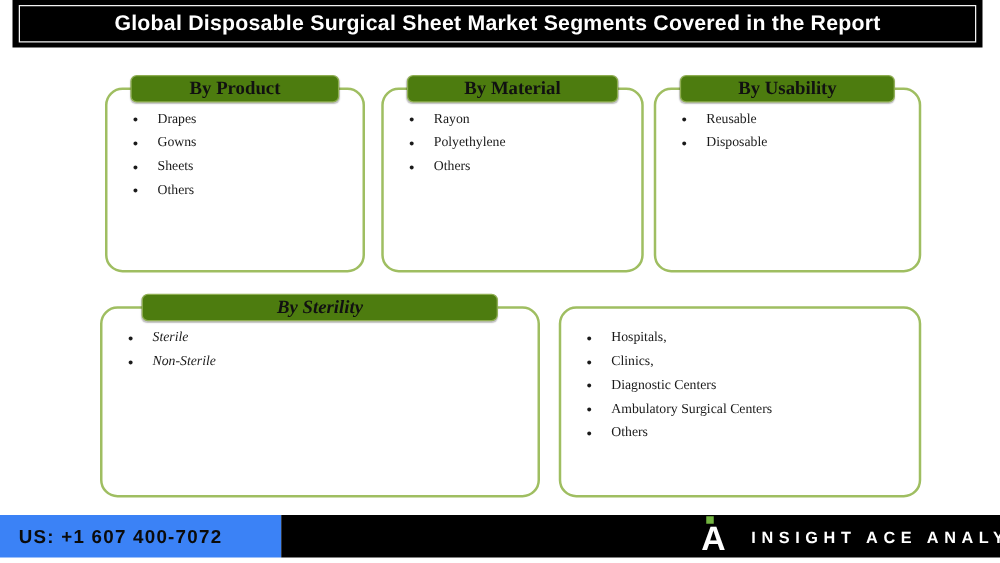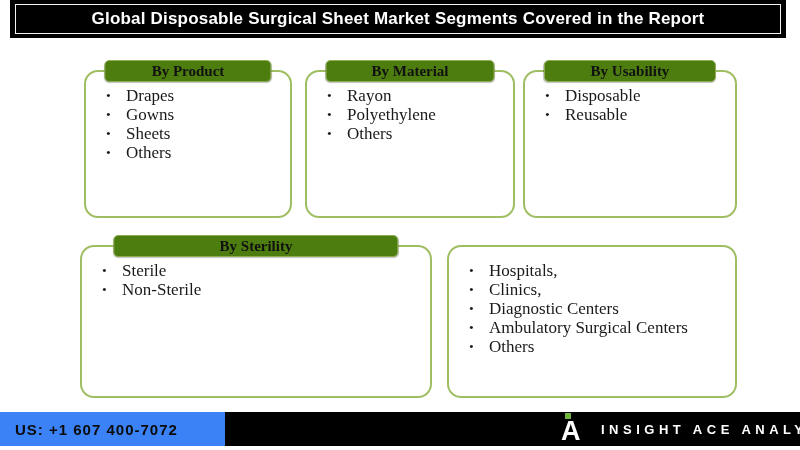--- a/index.html
+++ b/index.html
@@ -36,31 +36,31 @@
     box-shadow:0 1px 1px rgba(0,0,0,0.25);
     display:flex; align-items:center; justify-content:center;
   }
   .seg-header span {
     font-weight:bold; font-size:15px; color:#111111;
     font-family:"Liberation Serif", serif; line-height:1;
   }
   .seg-list { list-style:none; padding:14px 10px 0 14px; }
   .seg-list li {
     position:relative; padding-left:26px;
-    font-size:17px; line-height:19px; color:#1a1a1a;
+    font-size:11px; line-height:19px; color:#1a1a1a;
   }
   .seg-list li::before {
     content:"\2022"; position:absolute; left:6px; top:0;
     font-size:13.5px; color:#1a1a1a;
   }
 
   #box-product   { left:84px;  top:70px;  width:208px; height:148px; }
   #box-material  { left:305px; top:70px;  width:210px; height:148px; }
   #box-usability { left:523px; top:70px;  width:214px; height:148px; }
-  #box-sterility { left:80px;  top:245px; width:352px; height:153px; }
+  #box-sterility { left:80px;  top:245px; width:352px; height:153px;font-style:italic; }
   #box-enduser   { left:447px; top:245px; width:290px; height:153px; }
 
   
   .footer { position:absolute; left:0; top:412px; width:800px; height:34px; }
   .footer-green {
     position:absolute; left:0; top:0; width:225px; height:34px;
     background:#3b82f6; display:flex; align-items:center; padding-left:15px;
   }
   .footer-green span {
     font-family:"Liberation Sans", sans-serif; font-weight:bold;
@@ -117,22 +117,22 @@
       <li>Polyethylene</li>
       <li>Others</li>
     </ul>
   </div>
 
   <div class="seg-box" id="box-usability">
     <div class="seg-header">
       <span>By Usability</span>
     </div>
     <ul class="seg-list">
+      <li>Reusable</li>
       <li>Disposable</li>
-      <li>Reusable</li>
     </ul>
   </div>
 
   <div class="seg-box" id="box-sterility">
     <div class="seg-header">
       <span>By Sterility</span>
     </div>
     <ul class="seg-list">
       <li>Sterile</li>
       <li>Non-Sterile</li>

